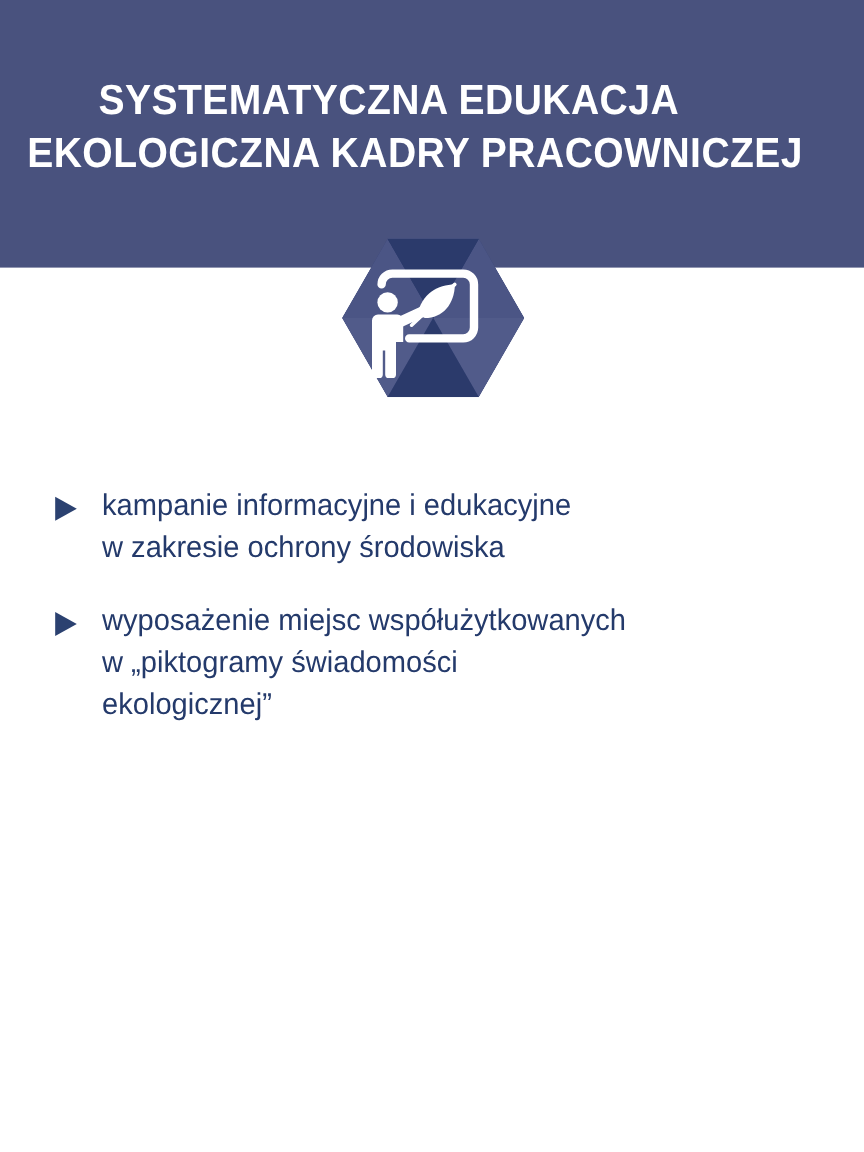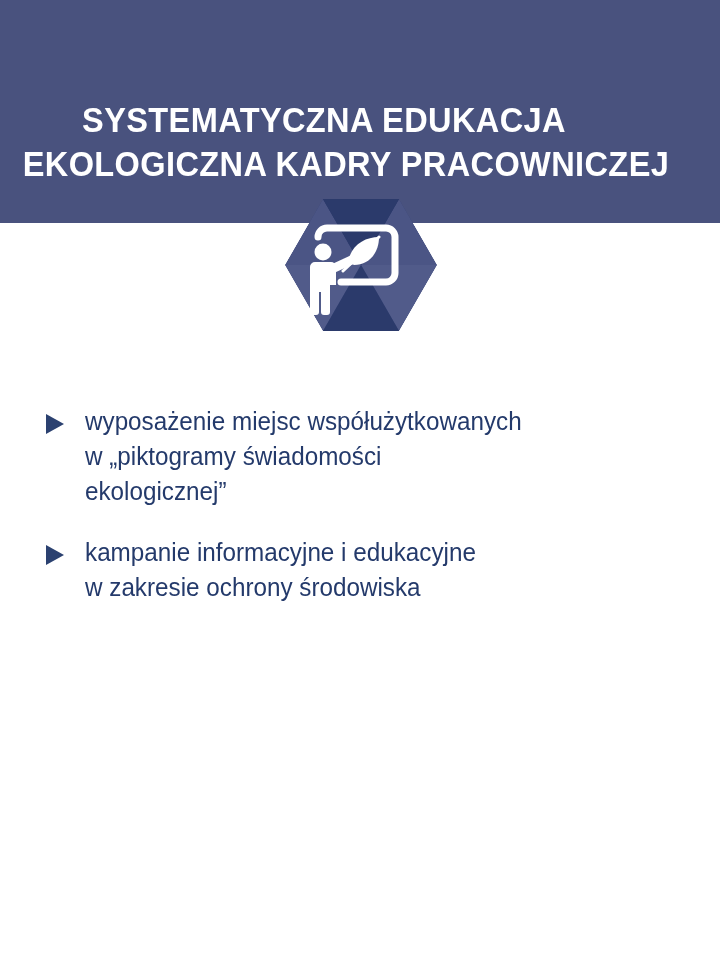--- a/index.html
+++ b/index.html
@@ -26,21 +26,20 @@
     background: #49527e;
     box-sizing: border-box;
   }
 
   .title-block {
     position: absolute;
     left: 0;
     top: 62px;
     width: 648px;
     text-align: center;
-    margin-top: 36px;
   }
 
   .title-line {
     display: block;
     color: #ffffff;
     font-family: "Liberation Sans Narrow", "Liberation Sans", "DejaVu Sans", sans-serif;
     font-weight: bold;
     font-size: 35px;
     line-height: 44px;
     letter-spacing: 0.4px;
@@ -158,28 +157,28 @@
 
 <div class="bullet-list">
 
 
   <div class="bullet-item">
     <span class="bullet-marker">
       <svg width="22" height="22" viewBox="0 0 22 22" xmlns="http://www.w3.org/2000/svg" aria-hidden="true">
         <polygon points="2,1 20,11 2,21" fill="#2b4170"></polygon>
       </svg>
     </span>
-    <span class="bullet-text">wyposażenie miejsc współużytkowanych
-w „piktogramy świadomości
-ekologicznej”</span>
+    <span class="bullet-text">kampanie informacyjne i edukacyjne
+w zakresie ochrony środowiska</span>
   </div>
 
   <div class="bullet-item">
     <span class="bullet-marker">
       <svg width="22" height="22" viewBox="0 0 22 22" xmlns="http://www.w3.org/2000/svg" aria-hidden="true">
         <polygon points="2,1 20,11 2,21" fill="#2b4170"></polygon>
       </svg>
     </span>
-    <span class="bullet-text">kampanie informacyjne i edukacyjne
-w zakresie ochrony środowiska</span>
+    <span class="bullet-text">wyposażenie miejsc współużytkowanych
+w „piktogramy świadomości
+ekologicznej”</span>
   </div>
 
 </div>
 
 </body></html>

